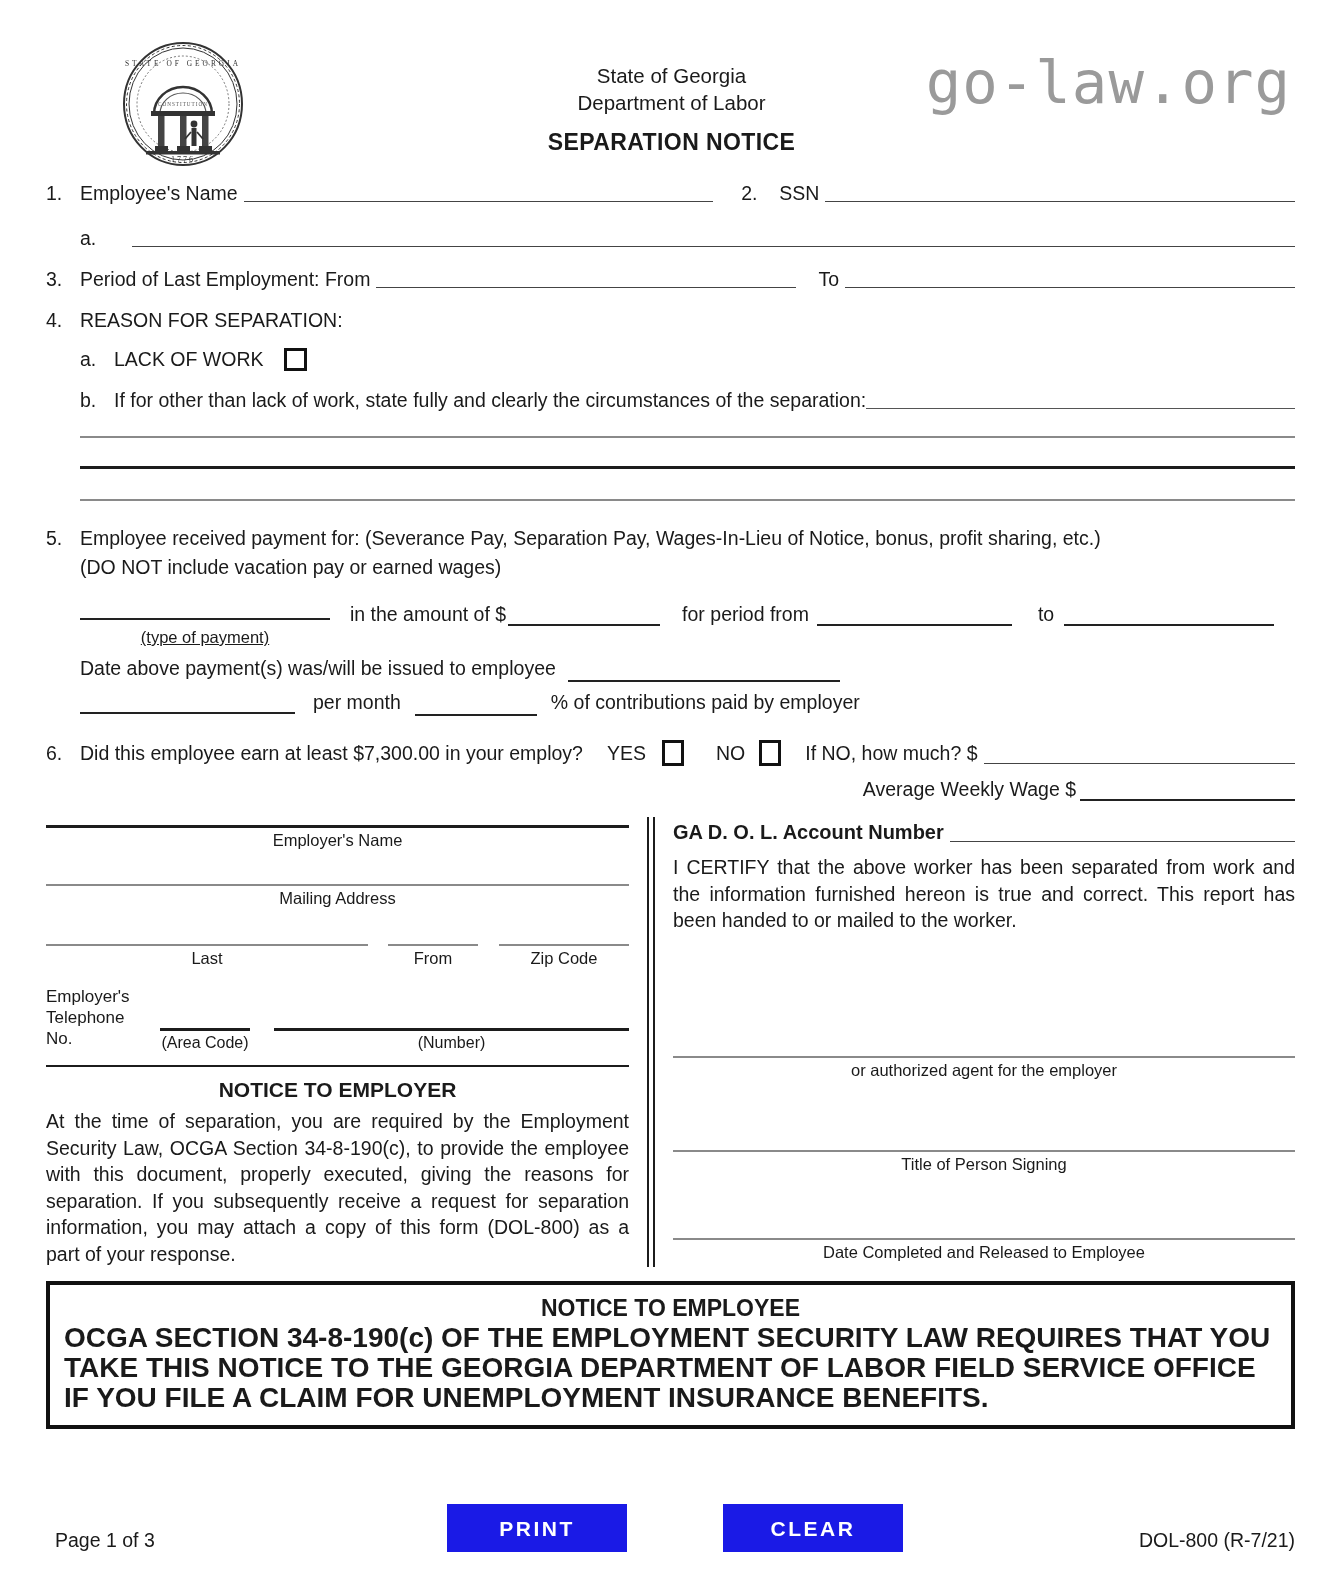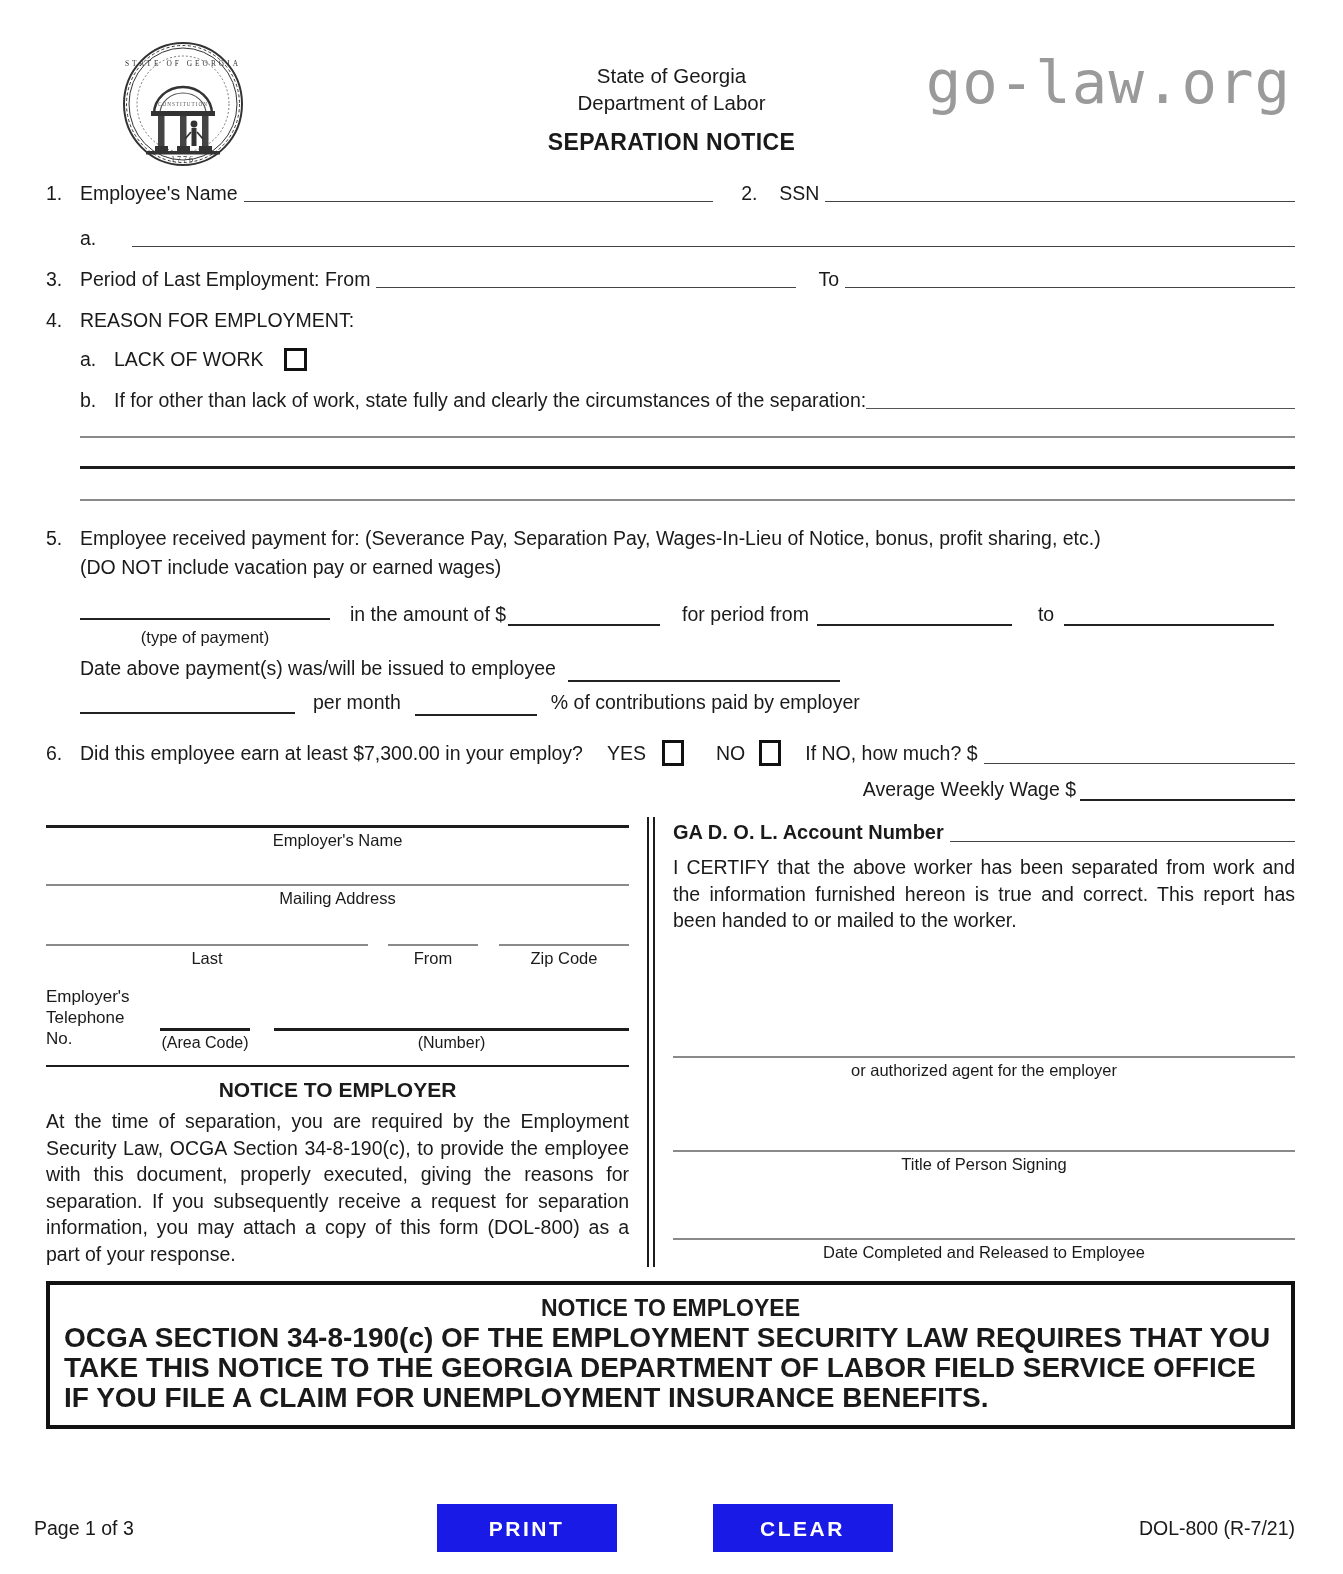--- a/index.html
+++ b/index.html
@@ -210,25 +210,25 @@
   .notice-box .b {
     font-weight: bold;
     font-size: 28px;
     line-height: 30px;
     text-align: left;
   }
 
   
   .footer {
     position: absolute;
-    left: 34px;
+    left: 55px;
     right: 48px;
     bottom: 22px;
     display: flex;
-    align-items: center;
+    align-items: flex-end;
     font-size: 19.5px;
   }
   .footer .pg { width: 300px; }
   .footer .btns {
     flex: 1 1 auto;
     display: flex;
     justify-content: center;
     gap: 96px;
   }
   .btn {
@@ -316,21 +316,21 @@
     <div class="row" style="margin-top:17px;">
       <span class="num">3.</span>
       <span class="lbl">Period of Last Employment:  From</span>
       <span class="fill" style="max-width:420px;"></span>
       <span class="lbl" style="margin-left:22px;">To</span>
       <span class="fill"></span>
     </div>
 
     <div class="row" style="margin-top:18px;">
       <span class="num">4.</span>
-      <span class="lbl">REASON FOR EMPLOYMENT:</span>
+      <span class="lbl">REASON FOR SEPARATION:</span>
     </div>
 
     <div class="row" style="margin-top:16px;align-items:center;">
       <span class="indent"></span>
       <span class="num">a.</span>
       <span class="lbl">LACK OF WORK</span>
       <span class="cbox" style="margin-left:20px;"></span>
     </div>
 
     <div class="row" style="margin-top:17px;">
@@ -352,21 +352,21 @@
     </div>
     <div class="row" style="margin-top:6px;">
       <span class="num"></span>
       <span class="lbl">(DO NOT include vacation pay or earned wages)</span>
     </div>
 
     <div class="row" style="margin-top:20px;align-items:flex-end;">
       <span class="indent"></span>
       <span style="display:inline-block;">
         <span class="blank" style="width:250px;margin:0;"></span>
-        <span class="caption" style="display:block;">(type of payment)</span>
+        <span class="caption" style="display:block;text-decoration:underline;">(type of payment)</span>
       </span>
       <span class="lbl" style="margin:0 0 21px 20px;">in the amount of $</span>
       <span class="blank" style="width:152px;margin:0 0 21px 2px;"></span>
       <span class="lbl" style="margin:0 0 21px 22px;">for period from</span>
       <span class="blank" style="width:195px;margin:0 0 21px 8px;"></span>
       <span class="lbl" style="margin:0 0 21px 26px;">to</span>
       <span class="blank" style="width:210px;margin:0 0 21px 10px;"></span>
     </div>
 
     <div class="row" style="margin-top:10px;">

